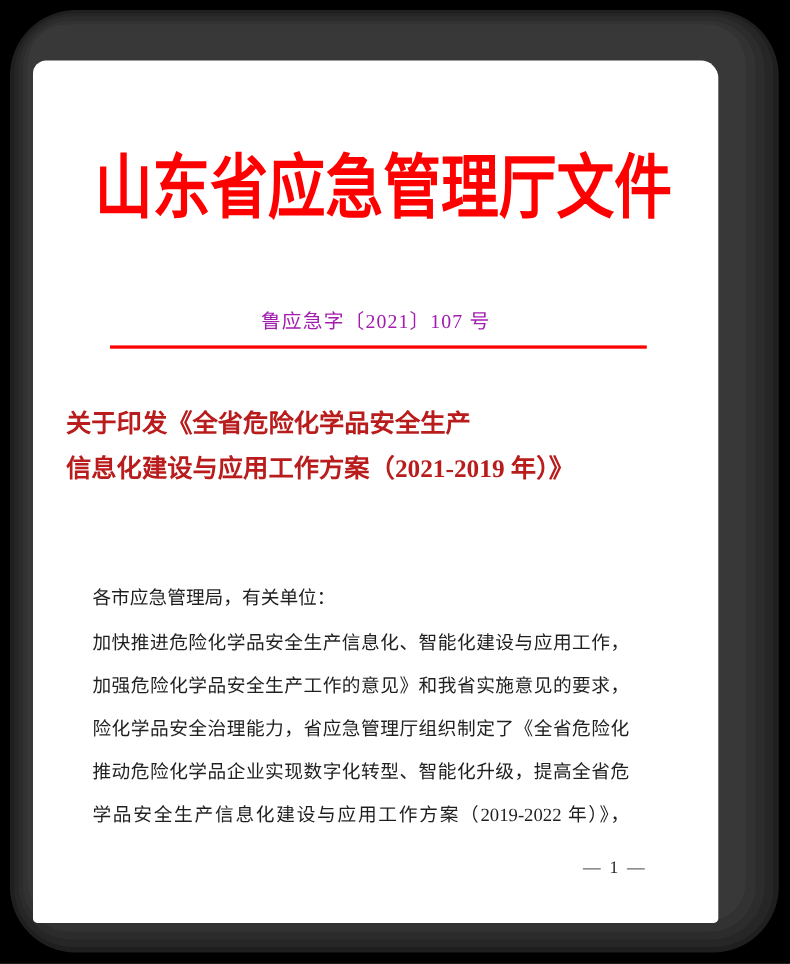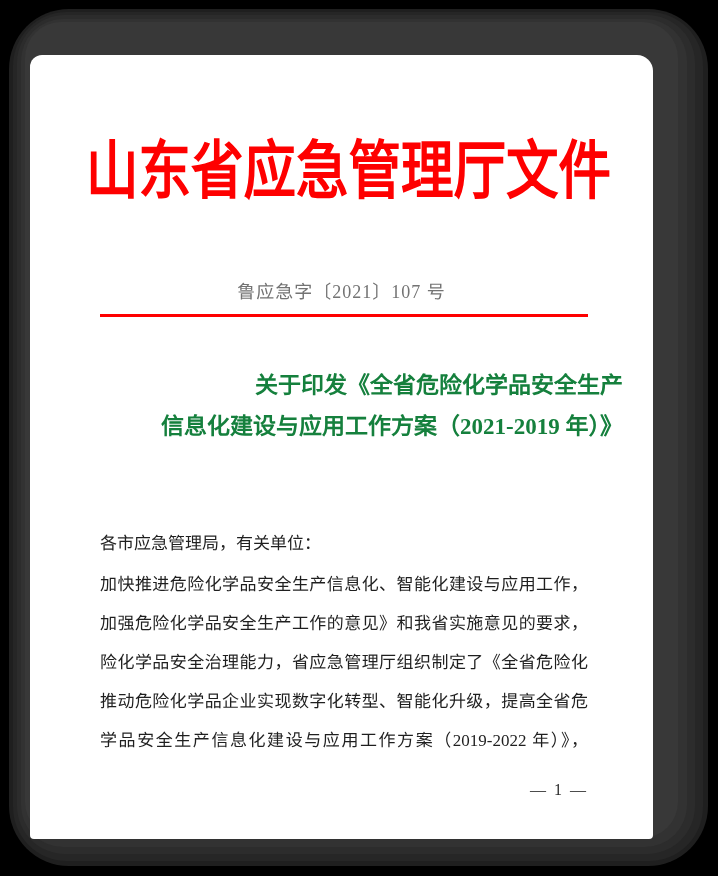--- a/index.html
+++ b/index.html
@@ -50,50 +50,50 @@
     line-height: 1.15;
   }
 
   .doc-number {
     position: absolute;
     top: 222px;
     left: 0;
     width: 100%;
     text-align: center;
     font-size: 18px;
-    color: #737373;
+    color: #a21caf;
     letter-spacing: 1px;
   }
 
   .red-line {
     position: absolute;
     top: 259px;
     left: 70px;
     width: 488px;
     height: 3px;
     background: #fe0000;
   }
 
   .notice-title {
     position: absolute;
     top: 310px;
     left: 30px;
     width: 563px;
-    text-align: right;
+    text-align: left;
     font-size: 23px;
     font-weight: bold;
-    color: #15803d;
+    color: #b91c1c;
     line-height: 41px;
   }
   .notice-title .tline { height: 41px; }
 
   .body-block {
     position: absolute;
     top: 469px;
-    left: 70px;
+    left: 54px;
     width: 488px;
     font-size: 17px;
     color: #1f1f1f;
     line-height: 39px;
   }
   .salutation {
     height: 41px;
     text-align: left;
   }
   .body-line {

